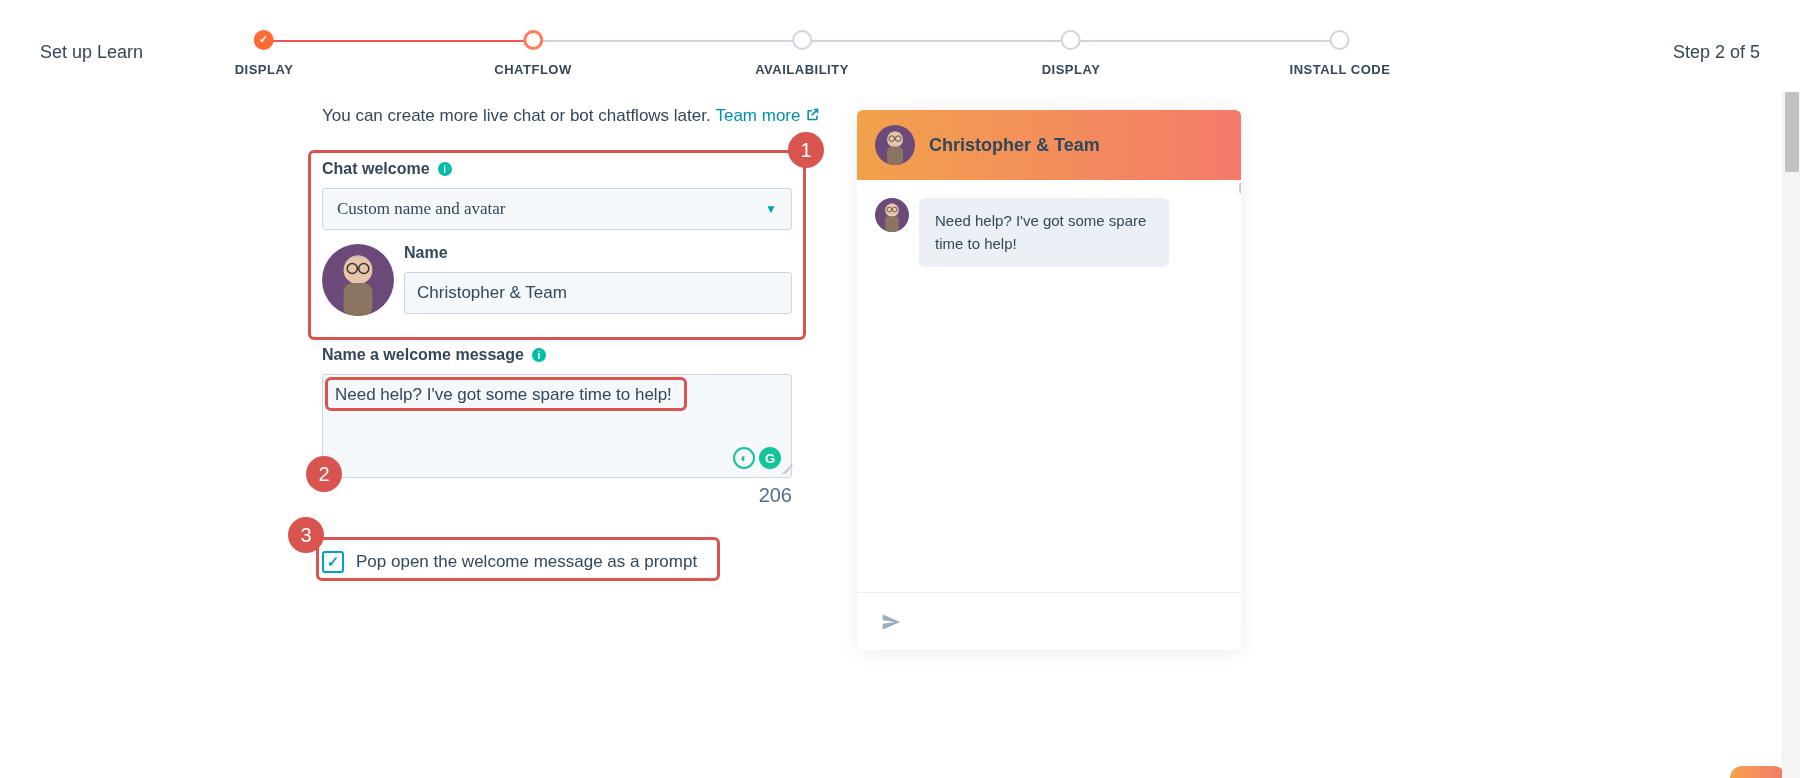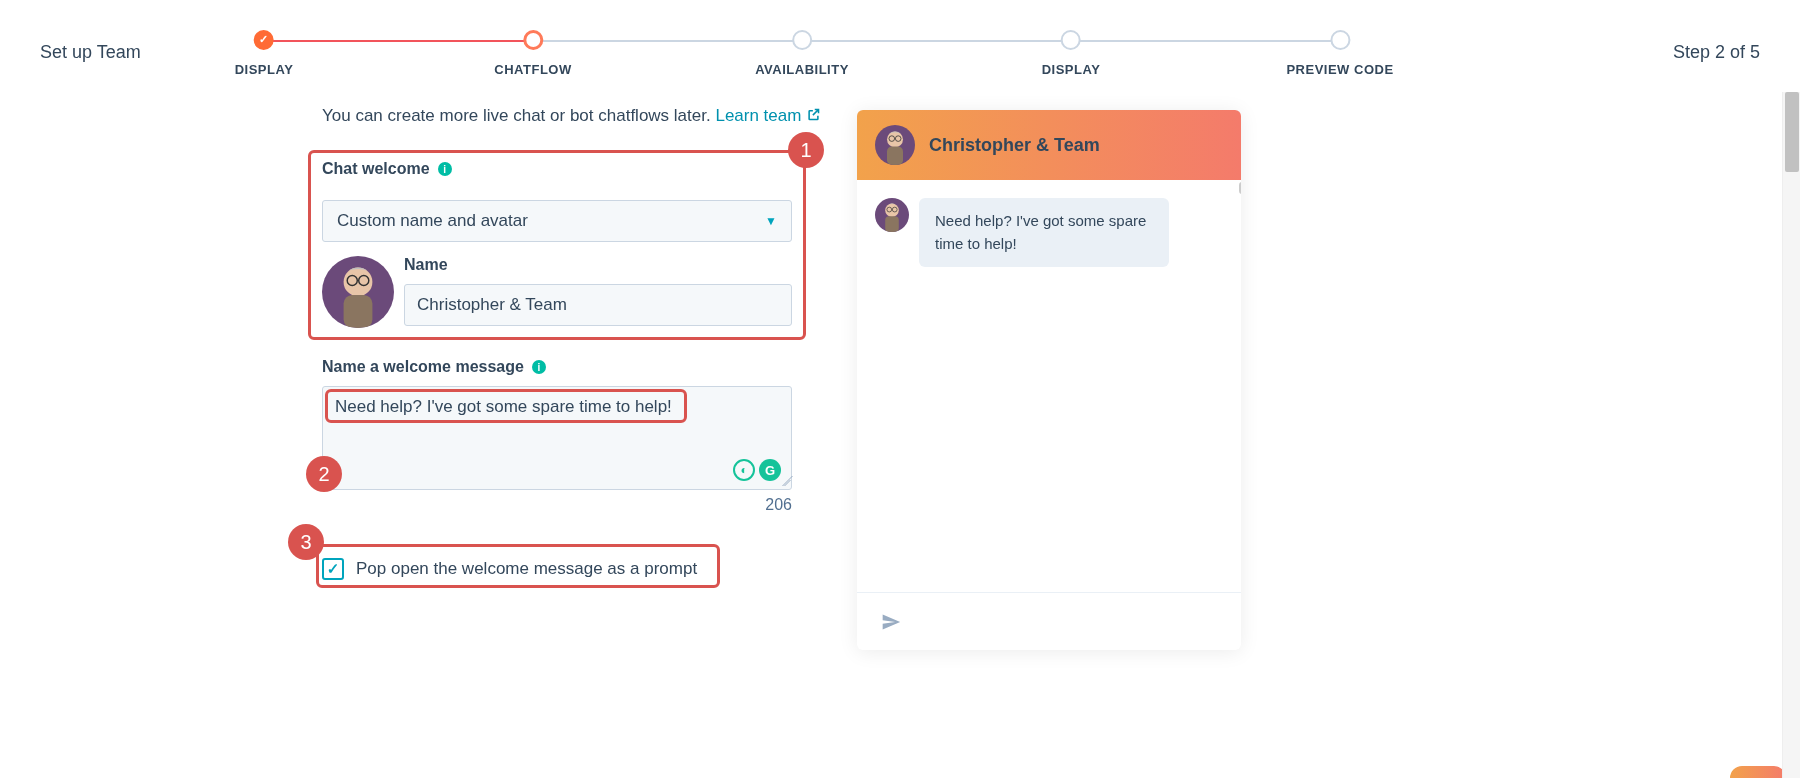--- a/index.html
+++ b/index.html
@@ -50,21 +50,21 @@
   .textarea { width:100%; height:100%; border:none; background:transparent; padding:10px 12px; font-size:17px; color:#33475b; resize:none; outline:none; font-family:inherit; }
   .ta-icons { position:absolute; right:10px; bottom:8px; display:flex; gap:4px; }
   .ta-icons span { width:22px; height:22px; border-radius:50%; display:inline-flex; align-items:center; justify-content:center; }
   .g1 { border:2px solid #15c39a; color:#15c39a; font-size:12px;}
   .g2 { background:#15c39a; color:#fff; font-size:13px; font-weight:bold;}
   .resize-grip{position:absolute; right:3px; bottom:3px; width:10px; height:10px;}
   .resize-grip::before,.resize-grip::after{content:"";position:absolute;background:#99acc2;width:1px;}
   .resize-grip::before{height:10px; right:0; transform:skewX(-45deg);}
   .resize-grip::after{height:6px; right:0; bottom:0; transform:skewX(-45deg);}
   
-  .counter { text-align:right; font-size:16px; color:#516f90; margin-top:6px; }
+  .counter { text-align:right; font-size:20px; color:#516f90; margin-top:6px; }
   
   .auto-row { display:flex; align-items:flex-start; gap:24px; }
   .auto-text { flex:1; }
   .sub { font-size:16px; color:#516f90; margin-top:6px; line-height:1.45; max-width:320px;}
   .lock { color:#99acc2; font-size:18px; align-self:center; }
   .toggle { width:66px; height:32px; border:1px solid #cbd6e2; border-radius:3px; display:flex; align-self:center; overflow:hidden;}
   .toggle>div{flex:1;}
   .toggle>div:first-child{border-right:1px solid #cbd6e2;}
   
   .check-row { display:flex; align-items:center; gap:12px; }
@@ -97,21 +97,21 @@
       <rect x="30" y="54" width="40" height="46" rx="12" fill="#8a7560"></rect>
       <circle cx="42" cy="34" r="7" fill="none" stroke="#333" stroke-width="2"></circle>
       <circle cx="58" cy="34" r="7" fill="none" stroke="#333" stroke-width="2"></circle>
       <line x1="49" y1="34" x2="51" y2="34" stroke="#333" stroke-width="2"></line>
       <path d="M35 22 Q50 10 65 22 Q60 18 50 18 Q40 18 35 22" fill="#bfbfbf"></path>
     </g>
   </defs>
 </svg>
 
 <div class="topbar">
-  <div class="title-left">Set up Team</div>
+  <div class="title-left">Set up Learn</div>
   <div class="step-right">Step 2 of 5</div>
   <div class="stepper">
     <div class="track"></div>
     <div class="track-active" style="width:25%"></div>
     <div class="step" style="left:0%">
         <div class="dot done"></div>
         <div class="step-label">DISPLAY</div>
       </div>
     <div class="step" style="left:25%">
         <div class="dot active"></div>
@@ -120,45 +120,45 @@
     <div class="step" style="left:50%">
         <div class="dot"></div>
         <div class="step-label">AVAILABILITY</div>
       </div>
     <div class="step" style="left:75%">
         <div class="dot"></div>
         <div class="step-label">DISPLAY</div>
       </div>
     <div class="step" style="left:100%">
         <div class="dot"></div>
-        <div class="step-label">PREVIEW CODE</div>
+        <div class="step-label">INSTALL CODE</div>
       </div>
   </div>
 </div>
 
 <div class="body">
   <div class="content">
     <div class="intro">
-      <span>You can create more live chat or bot chatflows later. </span><span class="learn"><span>Learn team</span>
+      <span>You can create more live chat or bot chatflows later. </span><span class="learn"><span>Team more</span>
         <svg class="ext-icon" width="15" height="15" viewBox="0 0 24 24" fill="none" stroke="#0091ae" stroke-width="2.5">
             <path d="M14 4h6v6M20 4l-9 9M19 14v5a1 1 0 0 1-1 1H6a1 1 0 0 1-1-1V7a1 1 0 0 1 1-1h5"></path>
           </svg>
       </span>
     </div>
 
     <div class="form" style="margin-top:34px; position:relative;">
 
       <div class="callout" style="left:-14px; top:-10px; width:498px; height:190px;"></div>
       <div class="badge" style="left:466px; top:-28px;">1</div>
 
       <div class="label">
           <span>Chat welcome</span>
           <span class="info">i</span>
         </div>
-      <div class="select" style="margin-top:22px;">
+      <div class="select" style="margin-top:10px;font-family:Liberation Serif, serif;">
         <span>Custom name and avatar</span>
         <span class="caret">▼</span>
       </div>
 
       <div class="name-row" style="margin-top:14px;justify-content:flex-end;">
         <div class="avatar">
             <svg class="avatar-svg" viewBox="0 0 100 100">
               <use href="#avatar-art"></use>
             </svg>
           </div>

